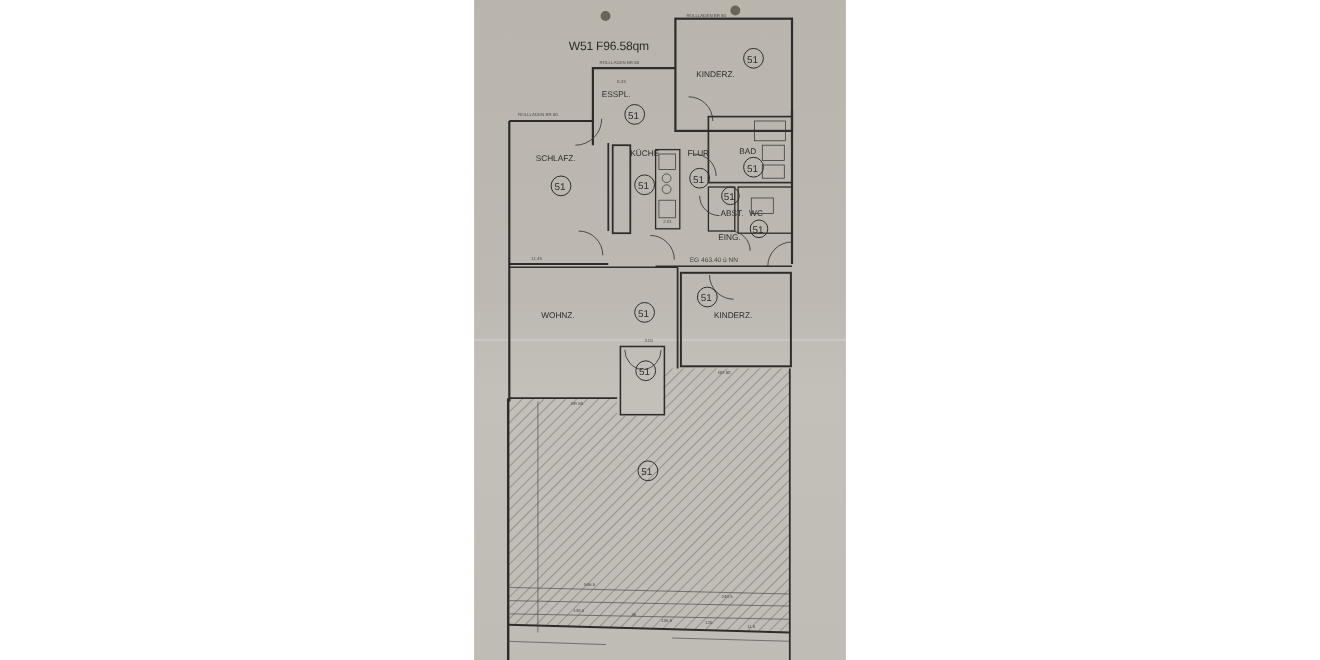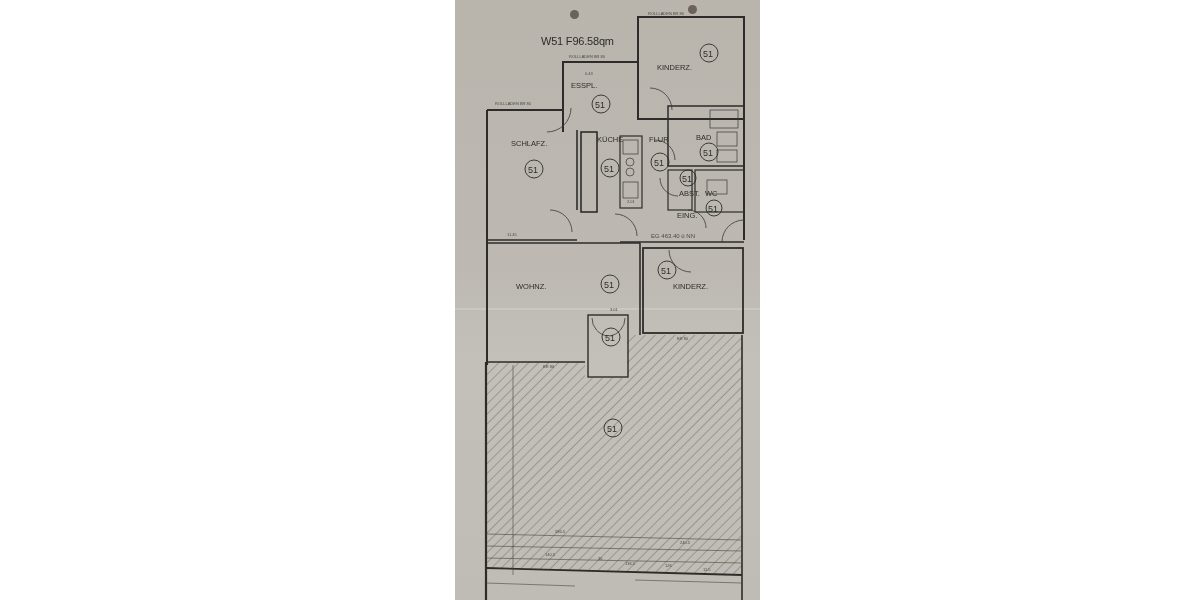--- a/index.html
+++ b/index.html
@@ -1,17 +1,17 @@
 <!DOCTYPE html>
 <html><head>
 <meta charset="utf-8">
 <style>
   html,body{margin:0;padding:0;background:#ffffff;}
   body{width:1200px;height:600px;position:relative;overflow:hidden;font-family:"Liberation Sans",sans-serif;}
-  .sheet{position:absolute;left:455px;top:0;width:305px;height:600px;
+  .sheet{position:absolute;left:431px;top:0;width:338px;height:600px;
     background:linear-gradient(180deg,#b9b5ad 0%,#bdb9b2 45%,#c3c0ba 60%,#bfbcb5 100%);}
   .sheet-fold{position:absolute;left:0;top:308px;width:338px;height:2px;background:rgba(255,255,255,.18);}
   .punch{position:absolute;width:9px;height:9px;border-radius:50%;background:#6b6258;}
   svg{position:absolute;left:0;top:0;}
   .lbl{font-family:"Liberation Sans",sans-serif;fill:#2e2c2a;}
   .title{font-size:11px;letter-spacing:-0.2px;}
   .room{font-size:7.5px;}
   .num{font-size:9px;}
   .tiny{font-size:4px;fill:#4a4744;}
 </style>

